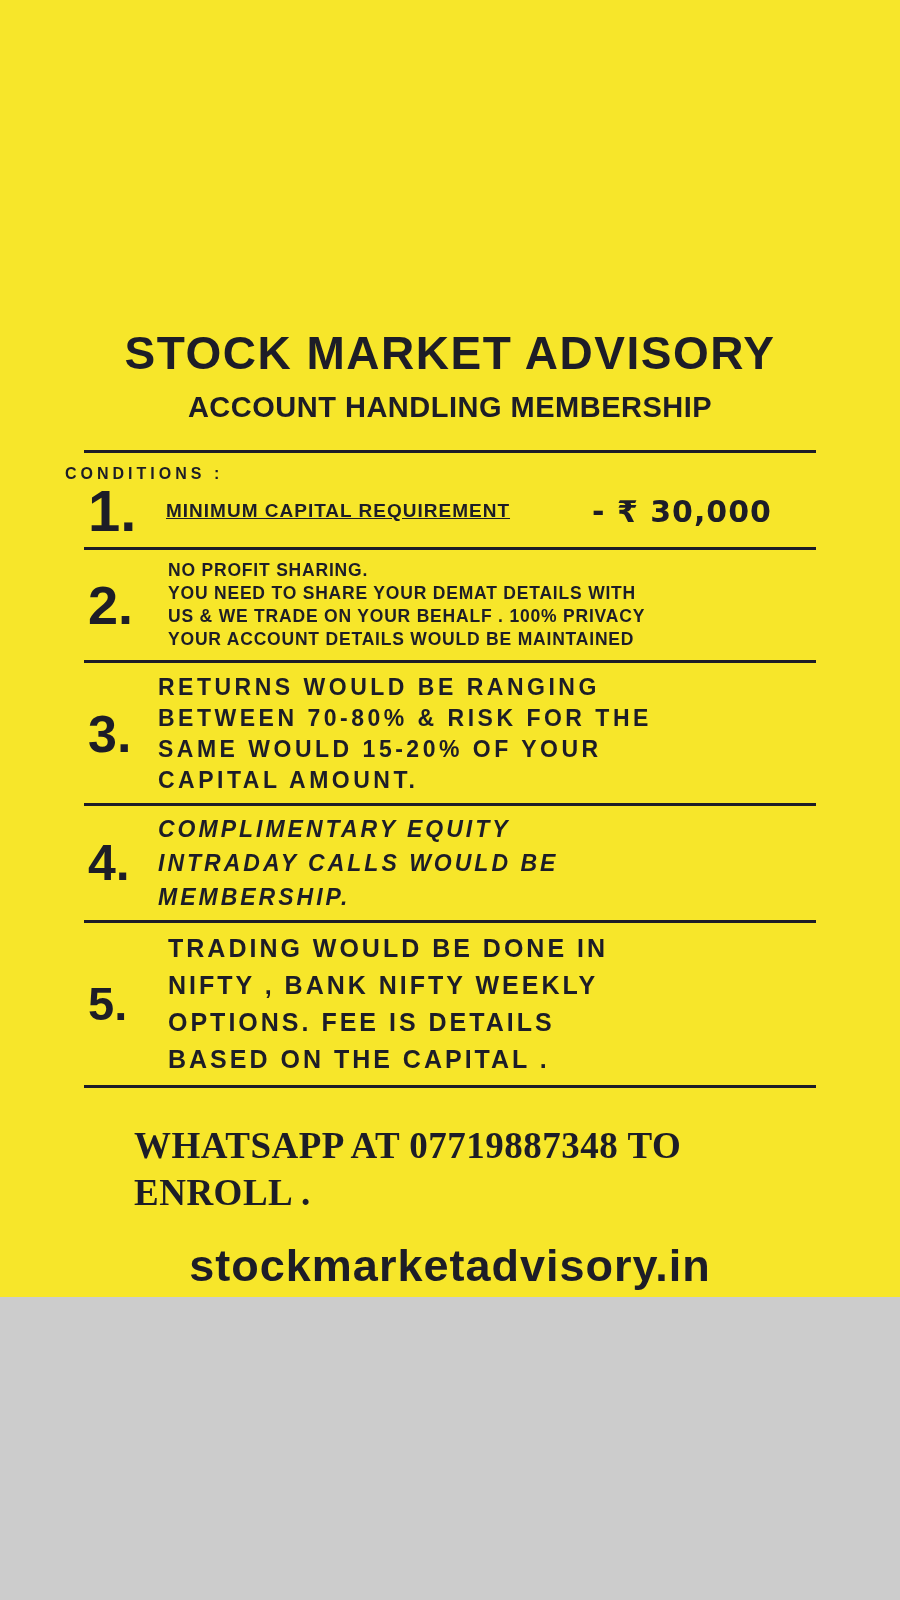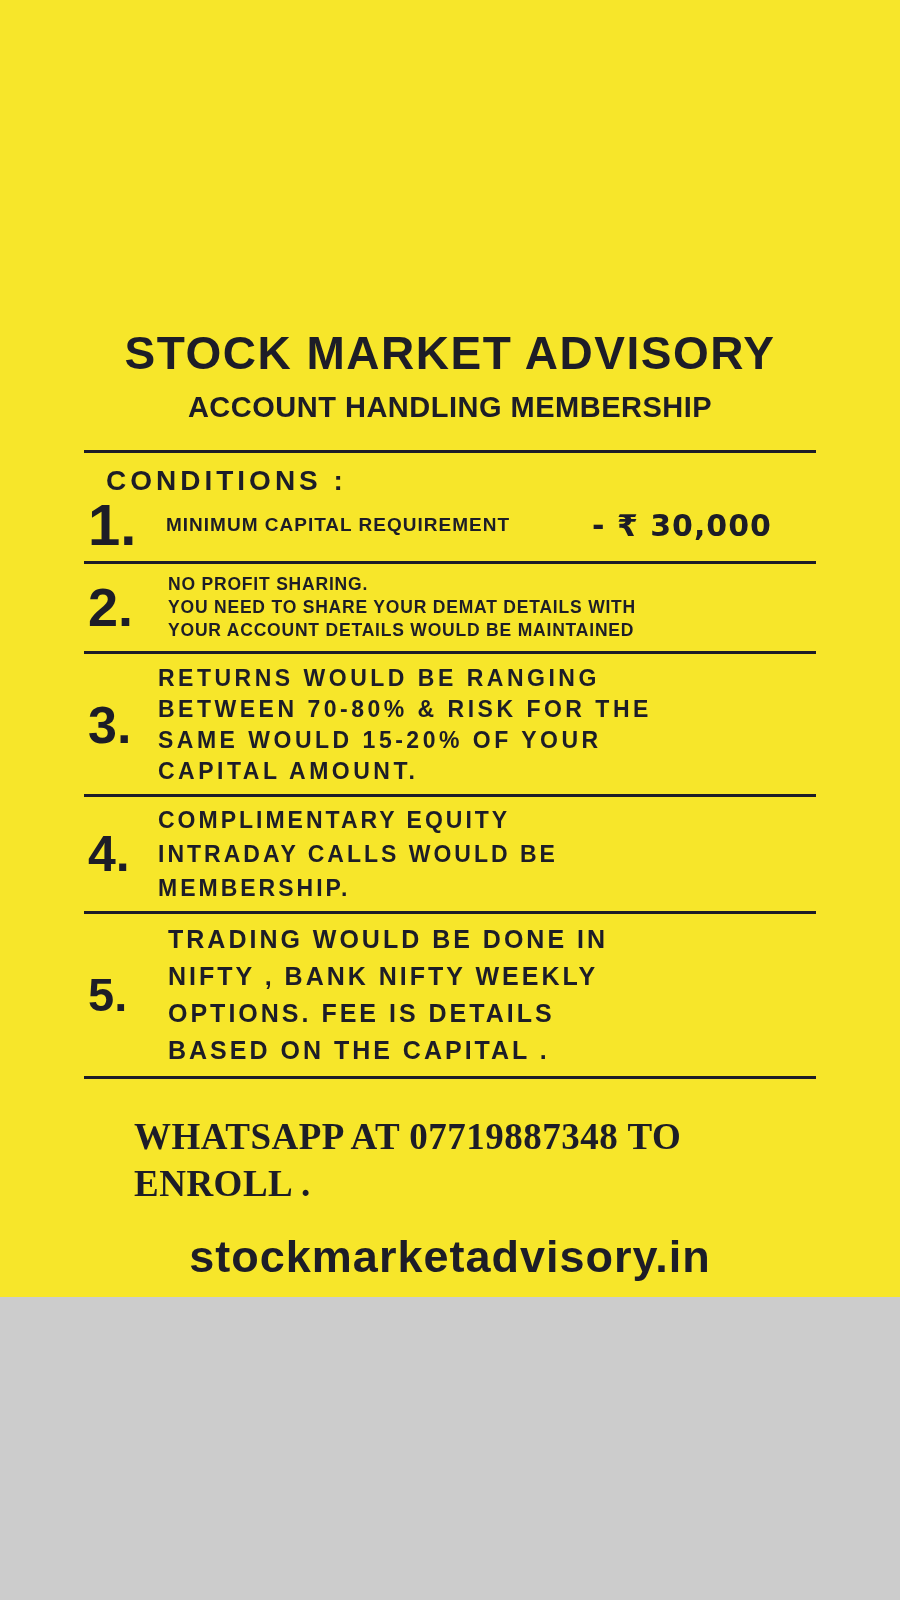--- a/index.html
+++ b/index.html
@@ -18,61 +18,61 @@
   }
 
   .header { padding-top: 328px; text-align: center; }
   .title   { margin: 0; font-size: 46px; letter-spacing: 1.5px; line-height: 1.1; }
   .subtitle{ margin: 12px 0 16px; font-size: 29px; letter-spacing: 0.5px; line-height: 1.15; }
 
   .rule { height: 3px; background: var(--ink, #1D1D27); margin: 0 84px; }
   .rule-first { margin-top: 26px; }
 
   .cond-label {
-    margin: 12px 84px 2px 106px;
-    font-size: 28px;
+    margin: 12px 84px 2px 65px;
+    font-size: 16px;
     letter-spacing: 4px;
   }
 
   .item {
     display: flex;
     align-items: center;
     margin-left: 88px;
     margin-right: 84px;
   }
   .item .num {
     flex: 0 0 auto;
     width: 64px;
     line-height: 0.9;
   }
   .lines { display: block; }
 
   .item-1 { margin-top: 2px; margin-bottom: 10px; }
   .item-1 .num   { font-size: 58px; }
-  .item-1 .label { font-size: 19px; letter-spacing: 1px; margin-left: 14px; }
+  .item-1 .label { font-size: 19px; letter-spacing: 1px; margin-left: 14px; text-decoration: underline; }
   .item-1 .value {
     font-size: 30px;
     margin-left: auto;
     padding-right: 44px;
     letter-spacing: 1px;
     white-space: nowrap;
     font-family: "DejaVu Sans", "Liberation Sans", sans-serif;
   }
 
   .item-2 { margin-top: 9px; margin-bottom: 9px; }
   .item-2 .num   { font-size: 54px; }
   .item-2 .lines { margin-left: 16px; font-size: 17.5px; line-height: 23px; letter-spacing: 0.8px; }
 
   .item-3 { margin-top: 9px; margin-bottom: 7px; }
   .item-3 .num   { font-size: 52px; }
   .item-3 .lines { margin-left: 6px; font-size: 23px; line-height: 31px; letter-spacing: 3.5px; }
 
   .item-4 { margin-top: 6px; margin-bottom: 6px; }
   .item-4 .num   { font-size: 50px; }
-  .item-4 .lines { margin-left: 6px; font-size: 23px; line-height: 34px; letter-spacing: 3px; }
+  .item-4 .lines { margin-left: 6px; font-size: 23px; line-height: 34px; letter-spacing: 3px; font-style: italic; }
 
   .item-5 { margin-top: 7px; margin-bottom: 7px; }
   .item-5 .num   { font-size: 47px; }
   .item-5 .lines { margin-left: 16px; font-size: 25px; line-height: 37px; letter-spacing: 3px; }
 
   .whatsapp {
     margin: 34px 84px 0 134px;
     font-size: 37px;
     line-height: 47px;
     letter-spacing: 0.5px;
@@ -106,20 +106,21 @@
     <div class="value">- ₹ 30,000</div>
   </div>
 
   <div class="rule"></div>
 
   <div class="item item-2">
     <div class="num">2.</div>
     <div class="lines">
       <div>NO PROFIT SHARING.</div>
       <div>YOU NEED TO SHARE YOUR DEMAT DETAILS WITH</div>
+      <div>US &amp; WE TRADE ON YOUR BEHALF . 100% PRIVACY</div>
       <div>YOUR ACCOUNT DETAILS WOULD BE MAINTAINED</div>
     </div>
   </div>
 
   <div class="rule"></div>
 
   <div class="item item-3">
     <div class="num">3.</div>
     <div class="lines">
       <div>RETURNS WOULD BE RANGING</div>

